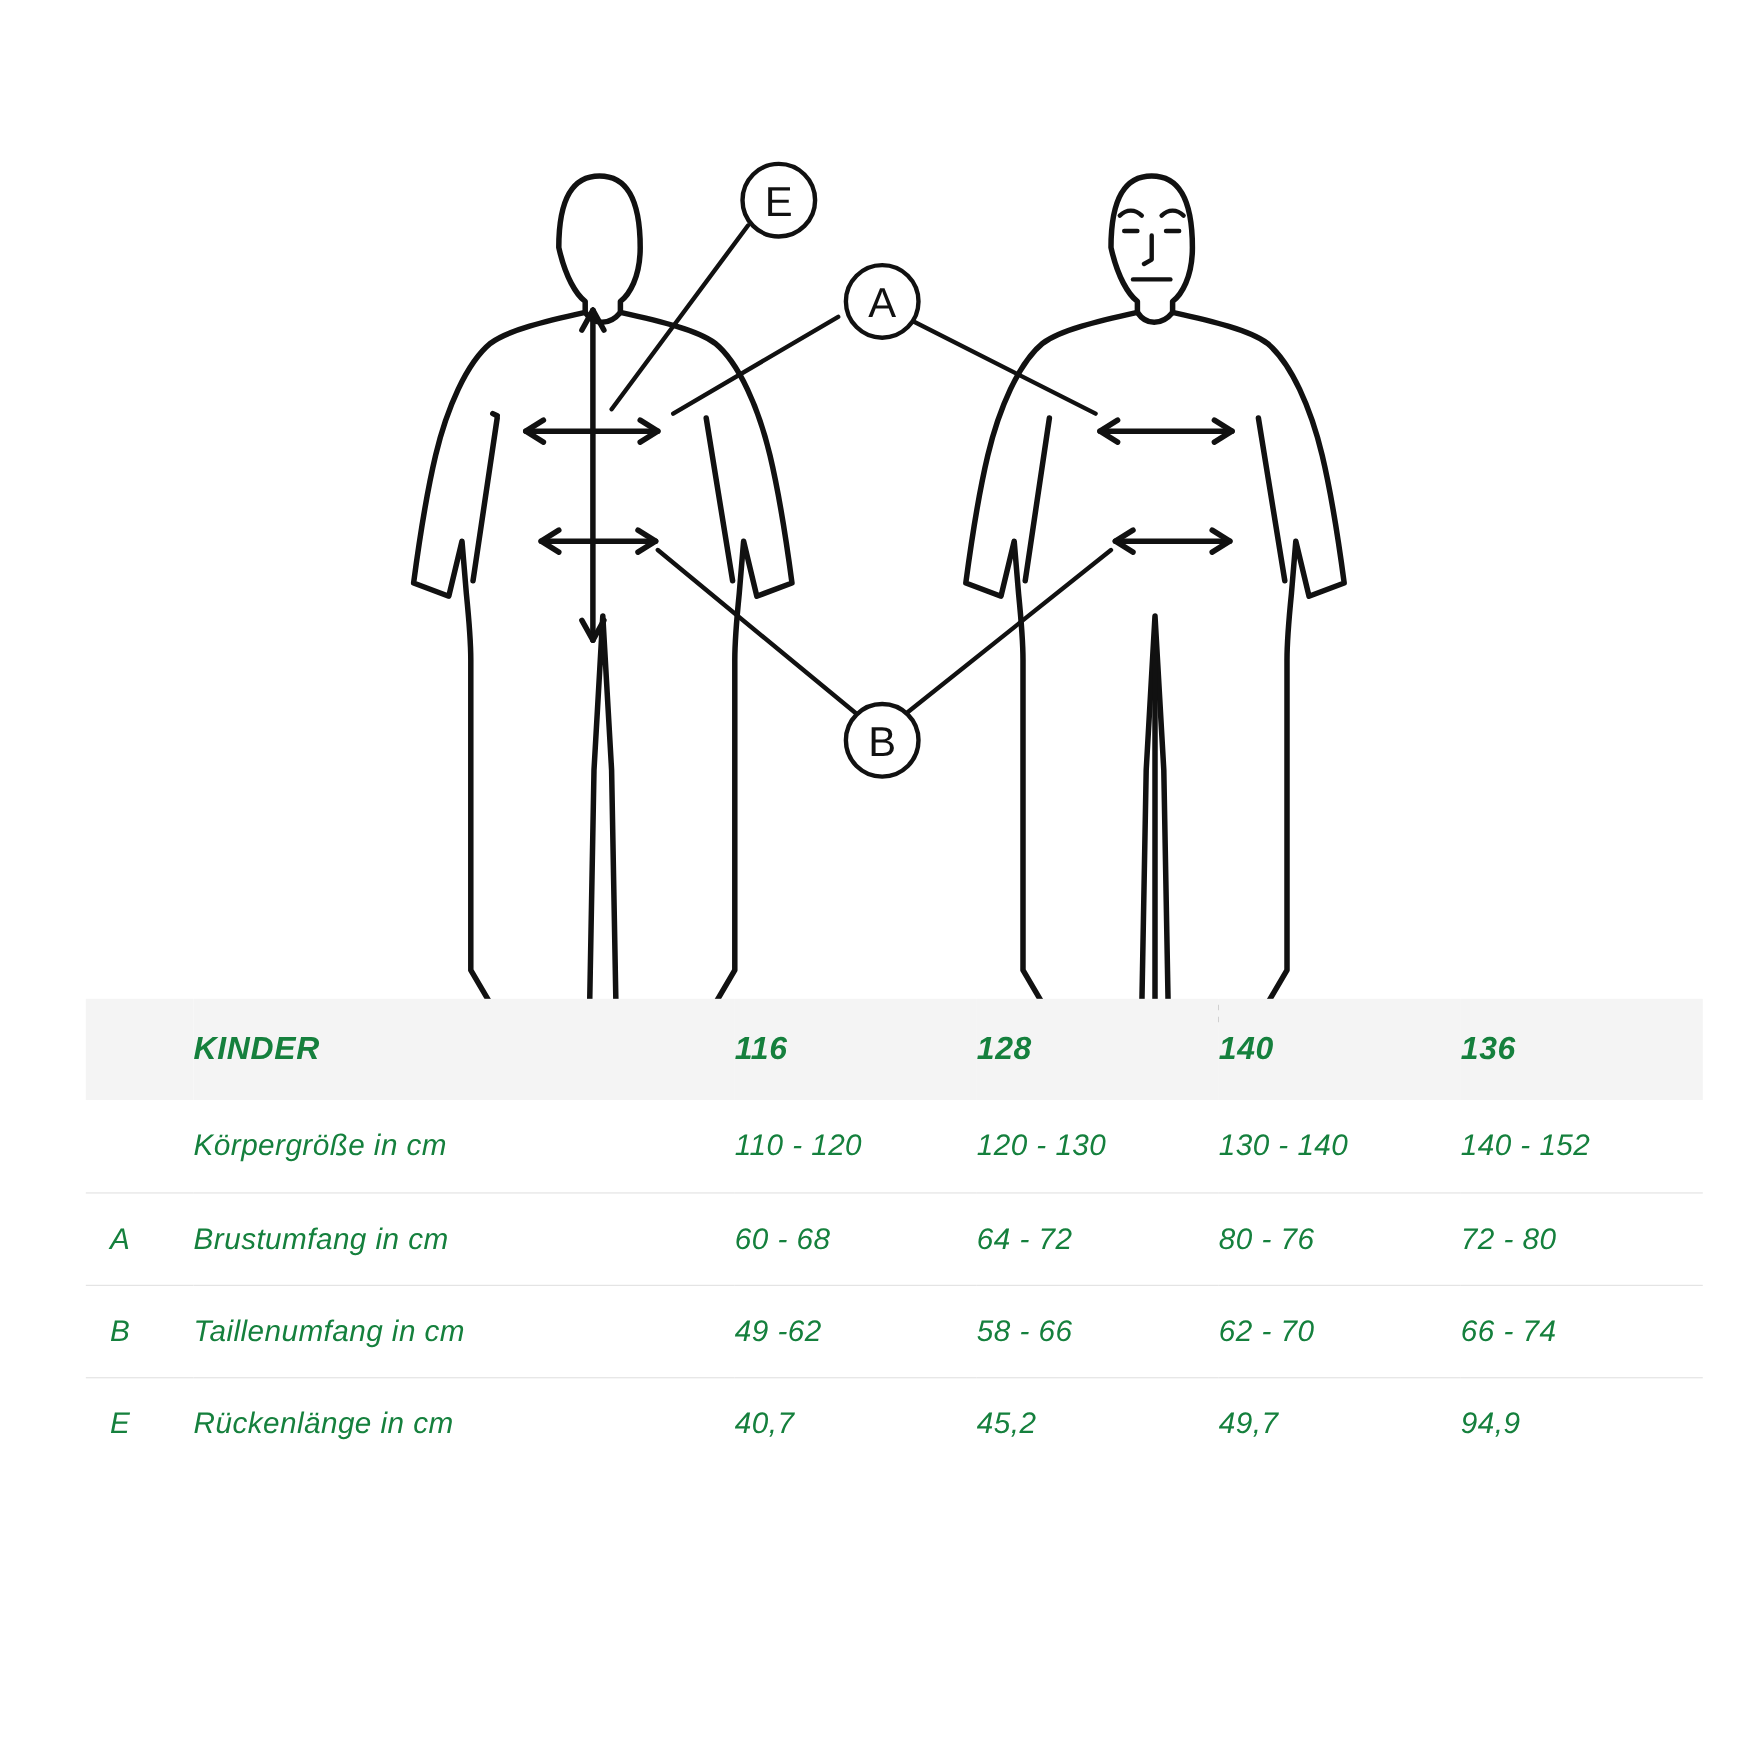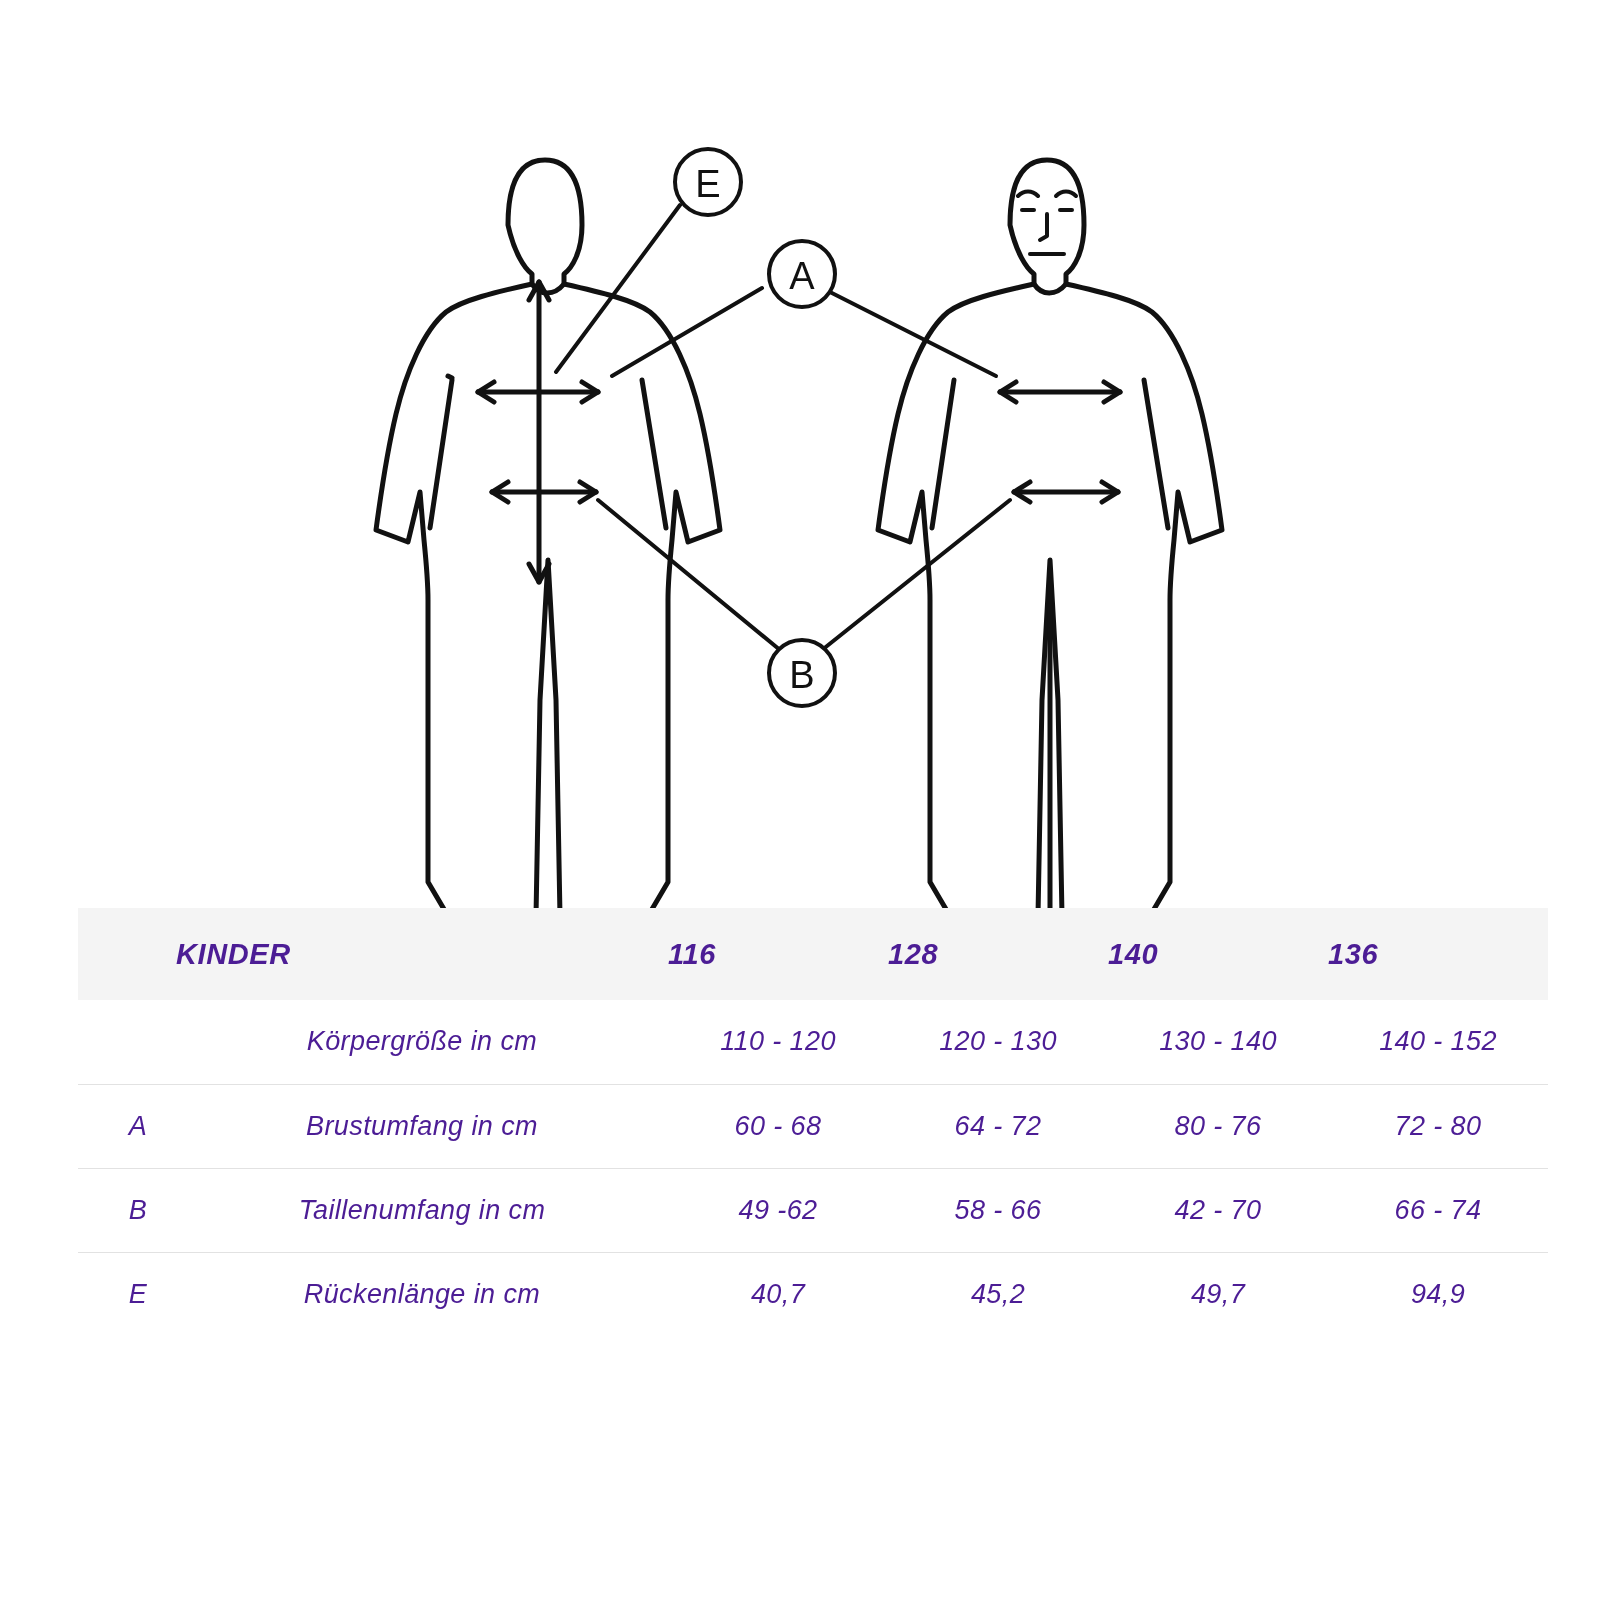--- a/index.html
+++ b/index.html
@@ -45,41 +45,40 @@
     width: 1470px;
     border-collapse: collapse;
     font-family: "Liberation Sans", sans-serif;
   }
   #size-table tr { height: 84px; }
   #size-table td {
     padding: 0;
     vertical-align: middle;
     font-style: italic;
     font-size: 27px;
-    color: #4c1d95;
+    color: #15803d;
     letter-spacing: 0.4px;
     white-space: nowrap;
   }
   .col-code  { width: 98px;  padding-left: 22px !important; }
   .col-desc  { width: 492px; }
   .col-val   { width: 220px; }
 
   #size-table tr.header-row {
     background: #f4f4f4;
     height: 92px;
   }
   #size-table tr.header-row td {
     font-weight: bold;
     font-style: italic;
     font-size: 29px;
     letter-spacing: 0.6px;
   }
   #size-table tr.data-row {
     border-top: 1px solid #e2e2e2;
-    text-align: center;
   }
   #size-table tr.first-data-row {
     border-top: none;
   }
 </style>
 </head>
 <body>
 
 <div id="page">
 
@@ -225,21 +224,21 @@
         <td class="col-val">64 - 72</td>
         <td class="col-val">80 - 76</td>
         <td class="col-val">72 - 80</td>
       </tr>
 
       <tr class="data-row">
         <td class="col-code">B</td>
         <td class="col-desc">Taillenumfang in cm</td>
         <td class="col-val">49 -62</td>
         <td class="col-val">58 - 66</td>
-        <td class="col-val">42 - 70</td>
+        <td class="col-val">62 - 70</td>
         <td class="col-val">66 - 74</td>
       </tr>
 
       <tr class="data-row">
         <td class="col-code">E</td>
         <td class="col-desc">Rückenlänge in cm</td>
         <td class="col-val">40,7</td>
         <td class="col-val">45,2</td>
         <td class="col-val">49,7</td>
         <td class="col-val">94,9</td>

